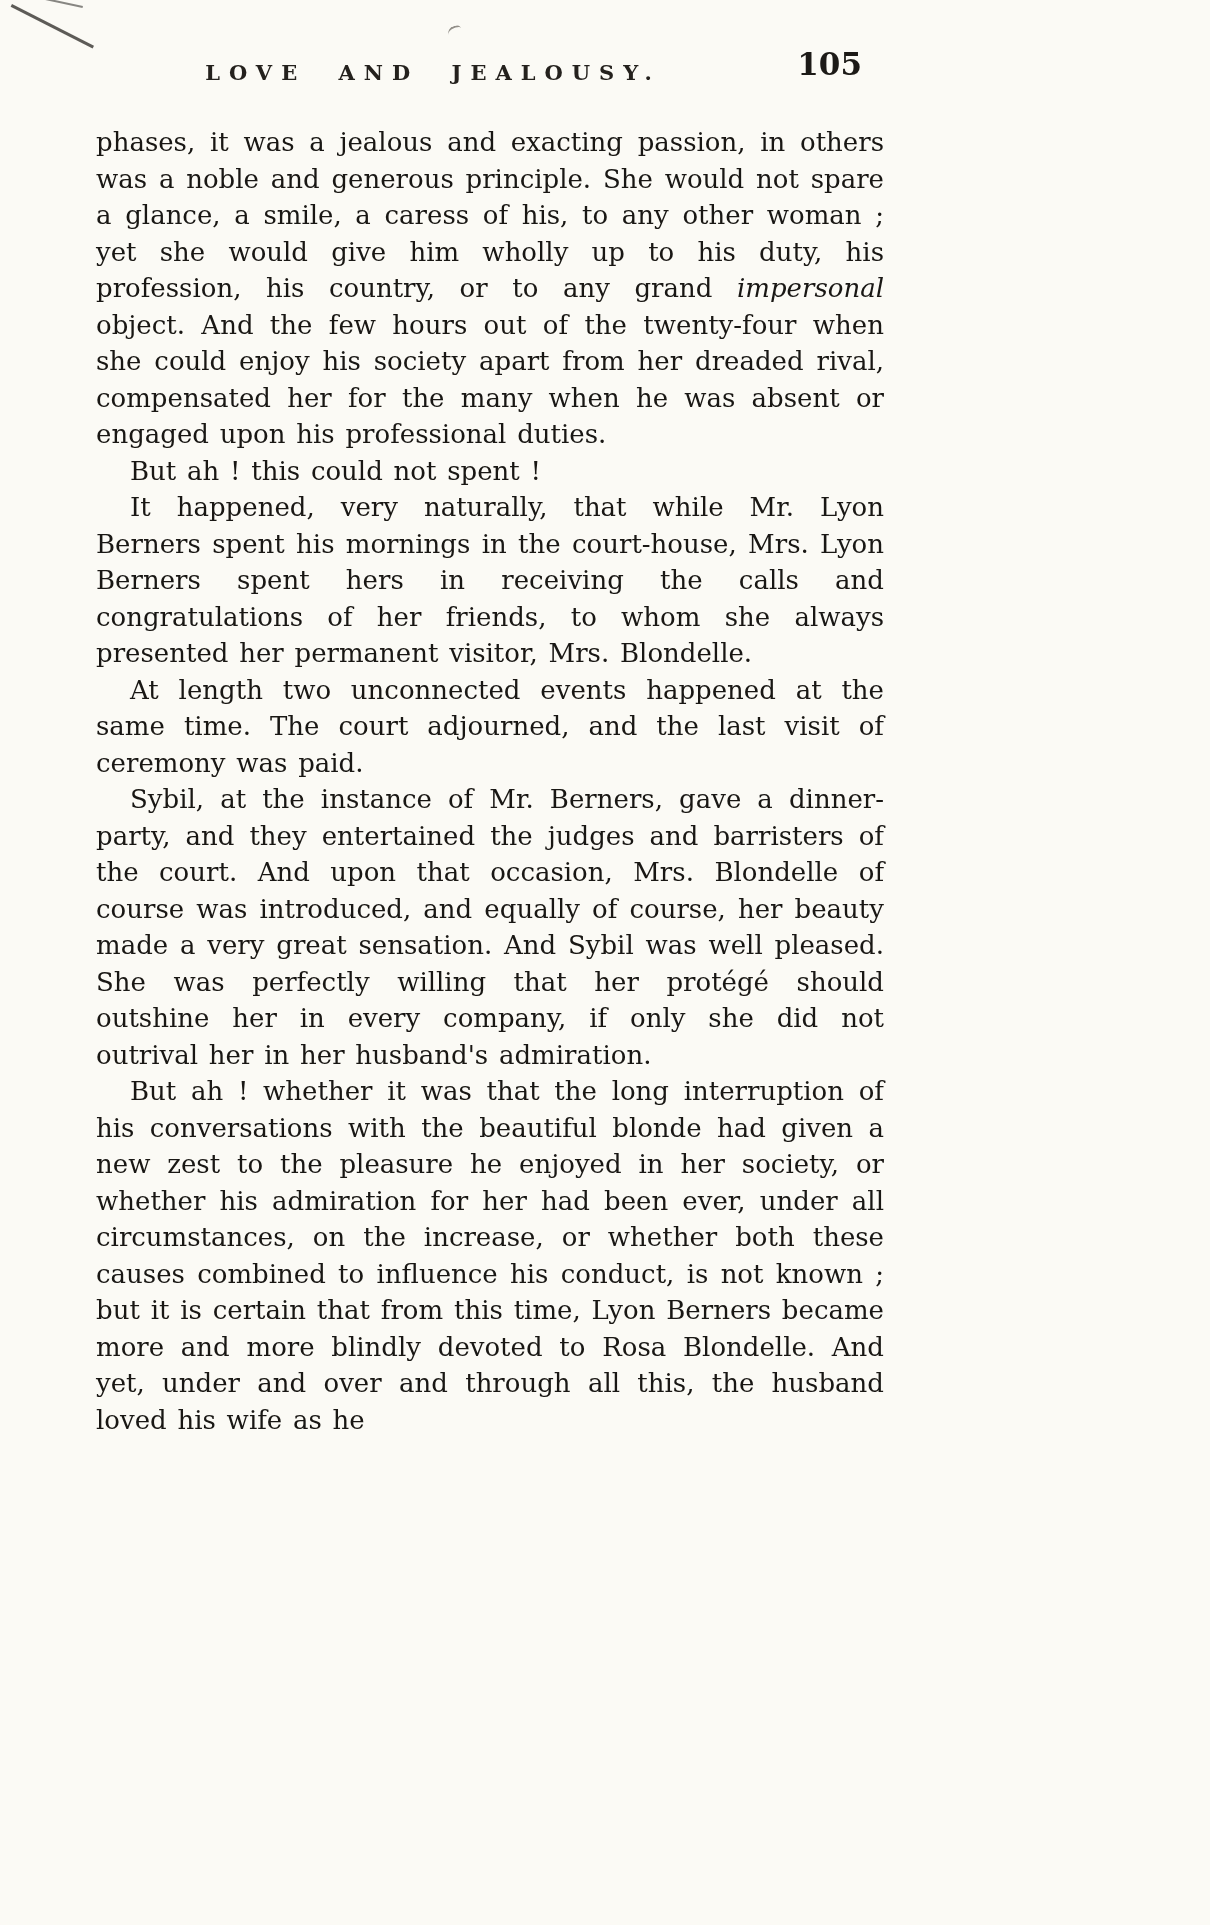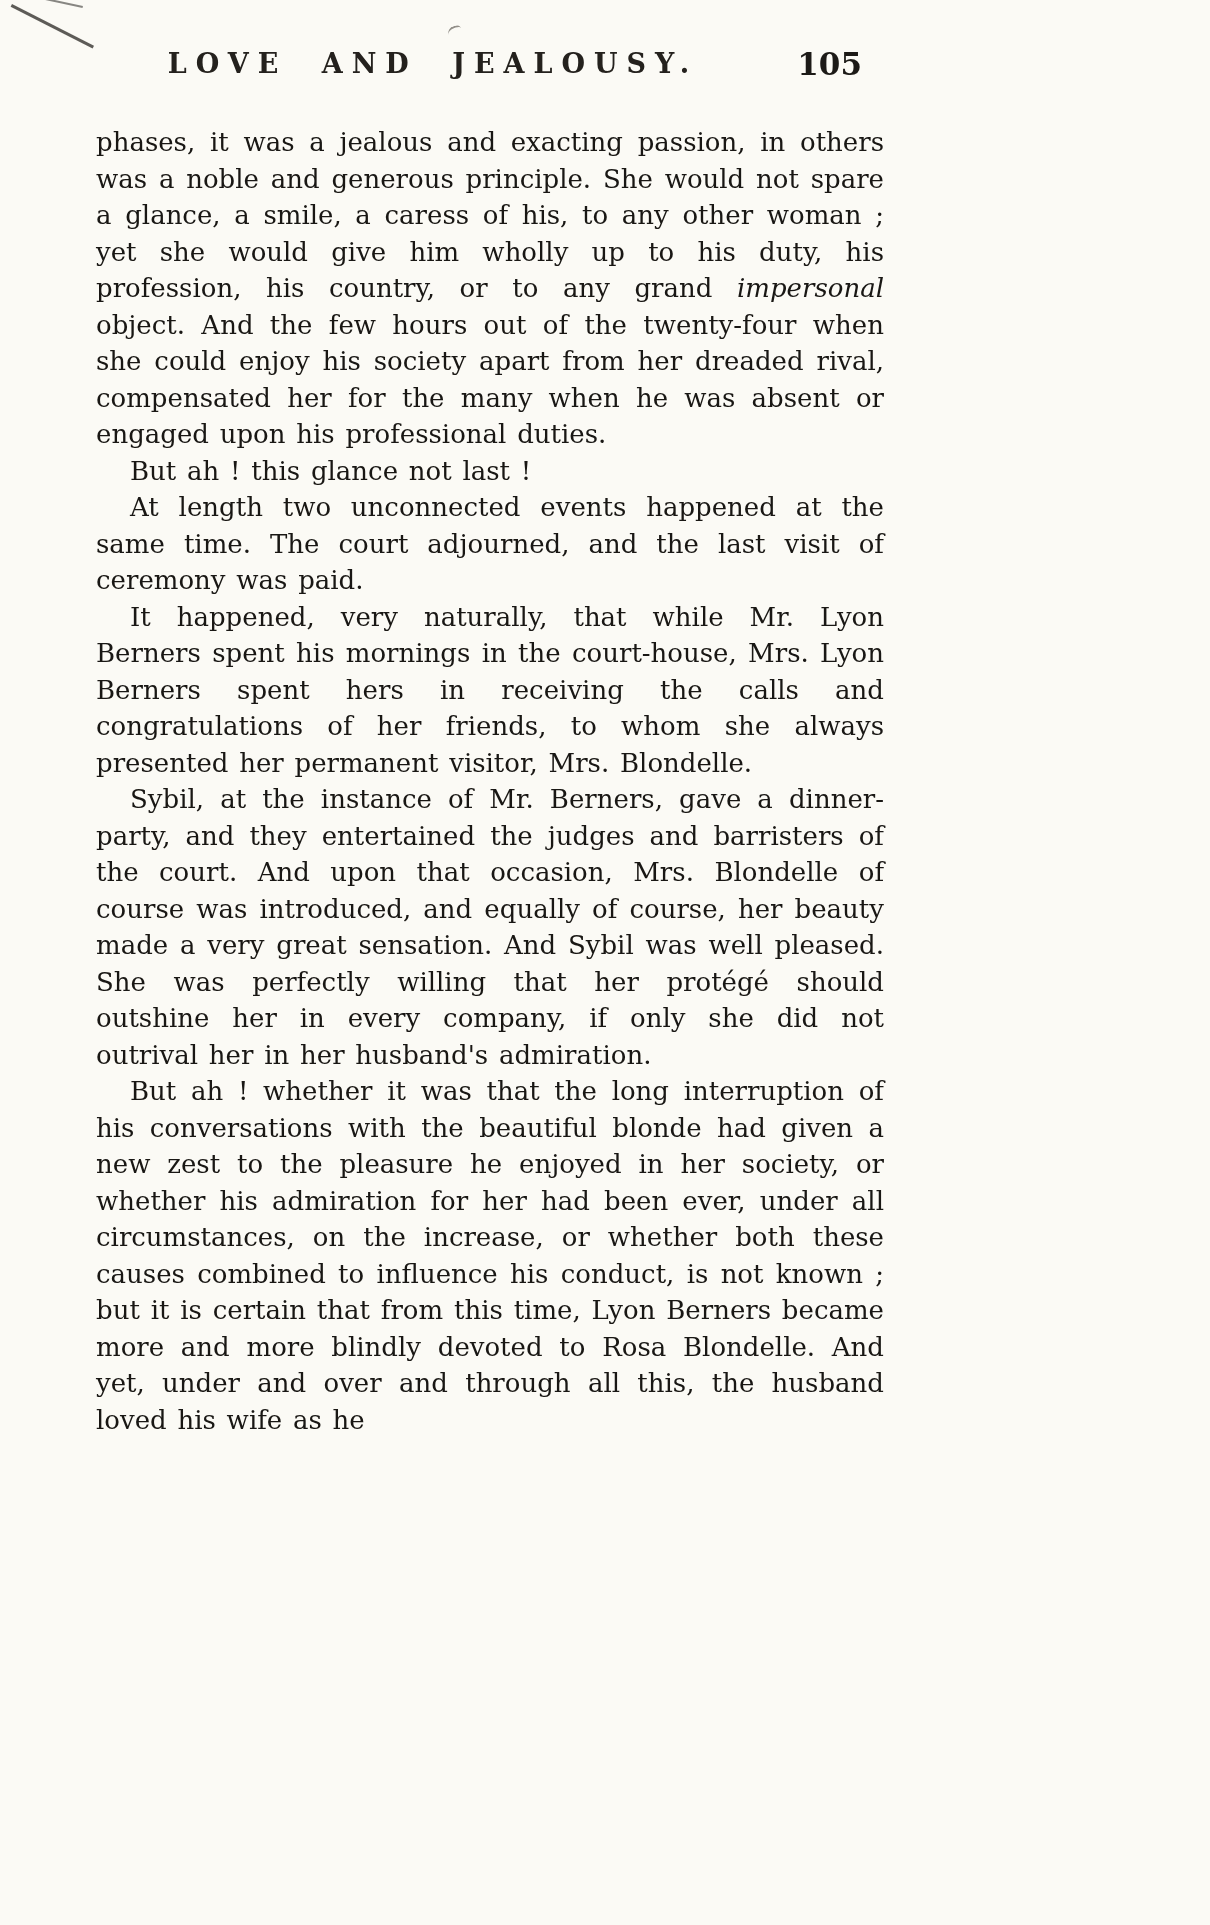--- a/index.html
+++ b/index.html
@@ -60,22 +60,22 @@
   .running-head {
     position: relative;
     height: 44px;
     margin-bottom: 34px;
   }
   .head-title {
     position: absolute;
     left: 0;
     right: 70px;
     text-align: center;
-    top: 2px;
-    font-size: 27px;
+    top: 14px;
+    font-size: 21px;
     font-weight: bold;
     letter-spacing: 9px;
     word-spacing: 16px;
     color: #24211d;
   }
   .page-number {
     position: absolute;
     right: 22px;
     top: 0;
     font-size: 31px;
@@ -115,21 +115,21 @@
 
   <div class="content">
 
     <div class="running-head">
       <div class="head-title">LOVE AND JEALOUSY.</div>
       <div class="page-number">105</div>
     </div>
 
     <div class="text-block">
         <p class=""><span>phases, it was a jealous and exacting passion, in others was a noble and generous principle. She would not spare a glance, a smile, a caress of his, to any other woman ; yet she would give him wholly up to his duty, his profession, his country, or to any grand </span><em>impersonal</em><span> object. And the few hours out of the twenty-four when she could enjoy his society apart from her dreaded rival, compensated her for the many when he was absent or engaged upon his professional duties.</span></p>
-        <p class="indent"><span>But ah ! this glance not last !</span></p>
+        <p class="indent"><span>But ah ! this could not spent !</span></p>
+        <p class="indent"><span>It happened, very naturally, that while Mr. Lyon Berners spent his mornings in the court-house, Mrs. Lyon Berners spent hers in receiving the calls and congratulations of her friends, to whom she always presented her permanent visitor, Mrs. Blondelle.</span></p>
         <p class="indent"><span>At length two unconnected events happened at the same time. The court adjourned, and the last visit of ceremony was paid.</span></p>
-        <p class="indent"><span>It happened, very naturally, that while Mr. Lyon Berners spent his mornings in the court-house, Mrs. Lyon Berners spent hers in receiving the calls and congratulations of her friends, to whom she always presented her permanent visitor, Mrs. Blondelle.</span></p>
         <p class="indent"><span>Sybil, at the instance of Mr. Berners, gave a dinner-party, and they entertained the judges and barristers of the court. And upon that occasion, Mrs. Blondelle of course was introduced, and equally of course, her beauty made a very great sensation. And Sybil was well pleased. She was perfectly willing that her protégé should outshine her in every company, if only she did not outrival her in her husband's admiration.</span></p>
         <p class="indent"><span>But ah ! whether it was that the long interruption of his conversations with the beautiful blonde had given a new zest to the pleasure he enjoyed in her society, or whether his admiration for her had been ever, under all circumstances, on the increase, or whether both these causes combined to influence his conduct, is not known ; but it is certain that from this time, Lyon Berners became more and more blindly devoted to Rosa Blondelle. And yet, under and over and through all this, the husband loved his wife as he</span></p>
       </div>
 
   </div>
 </div>
 
 </body></html>

